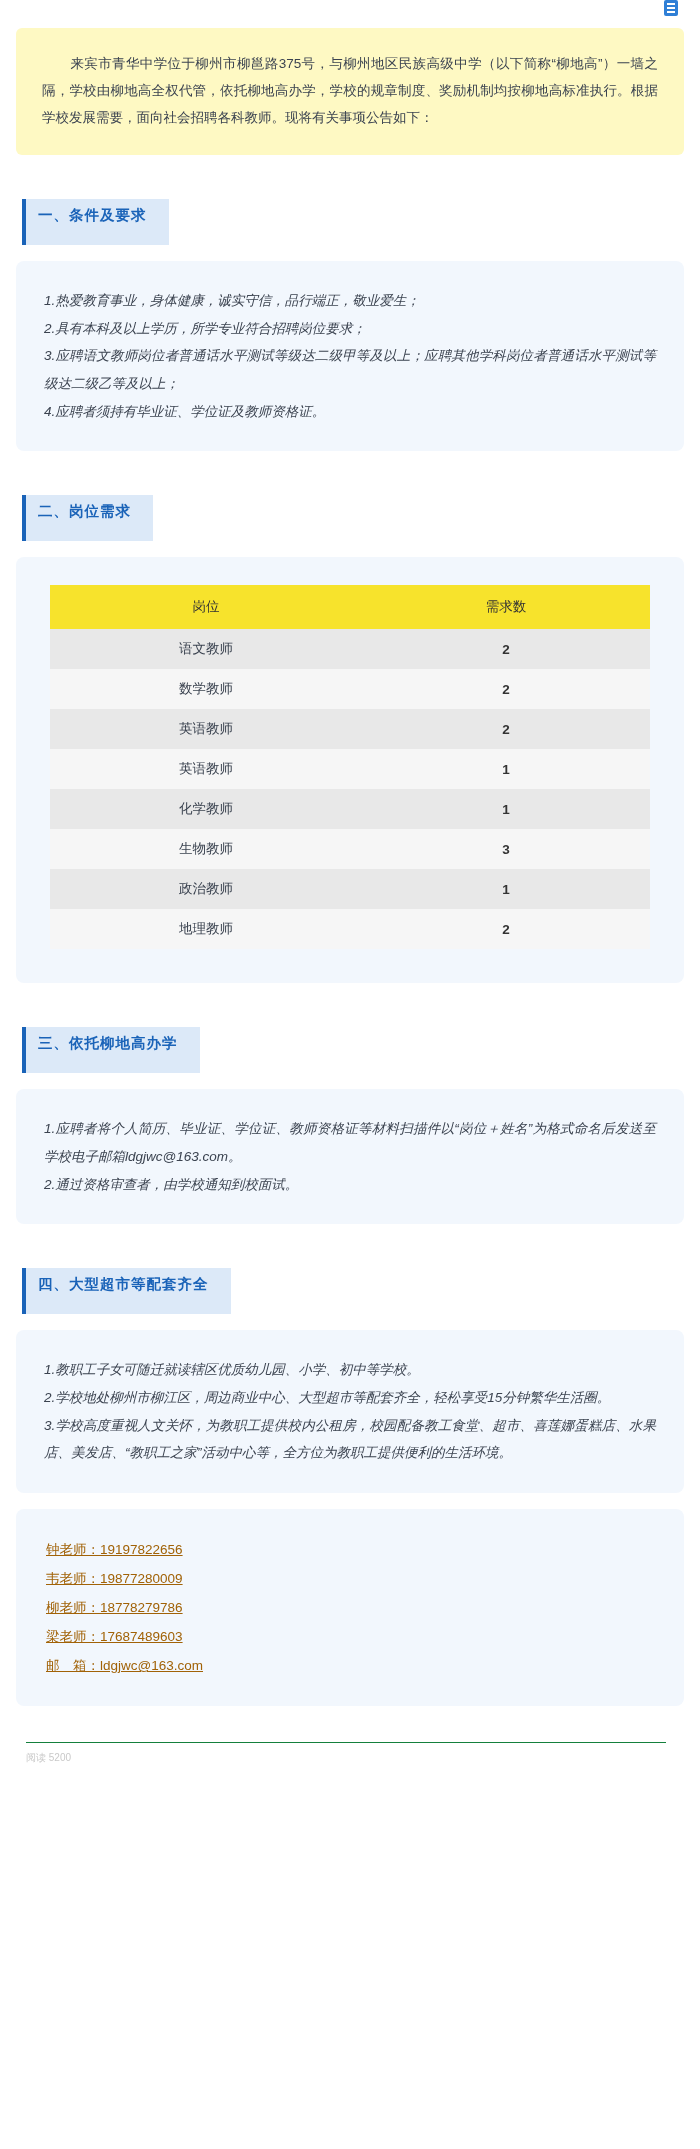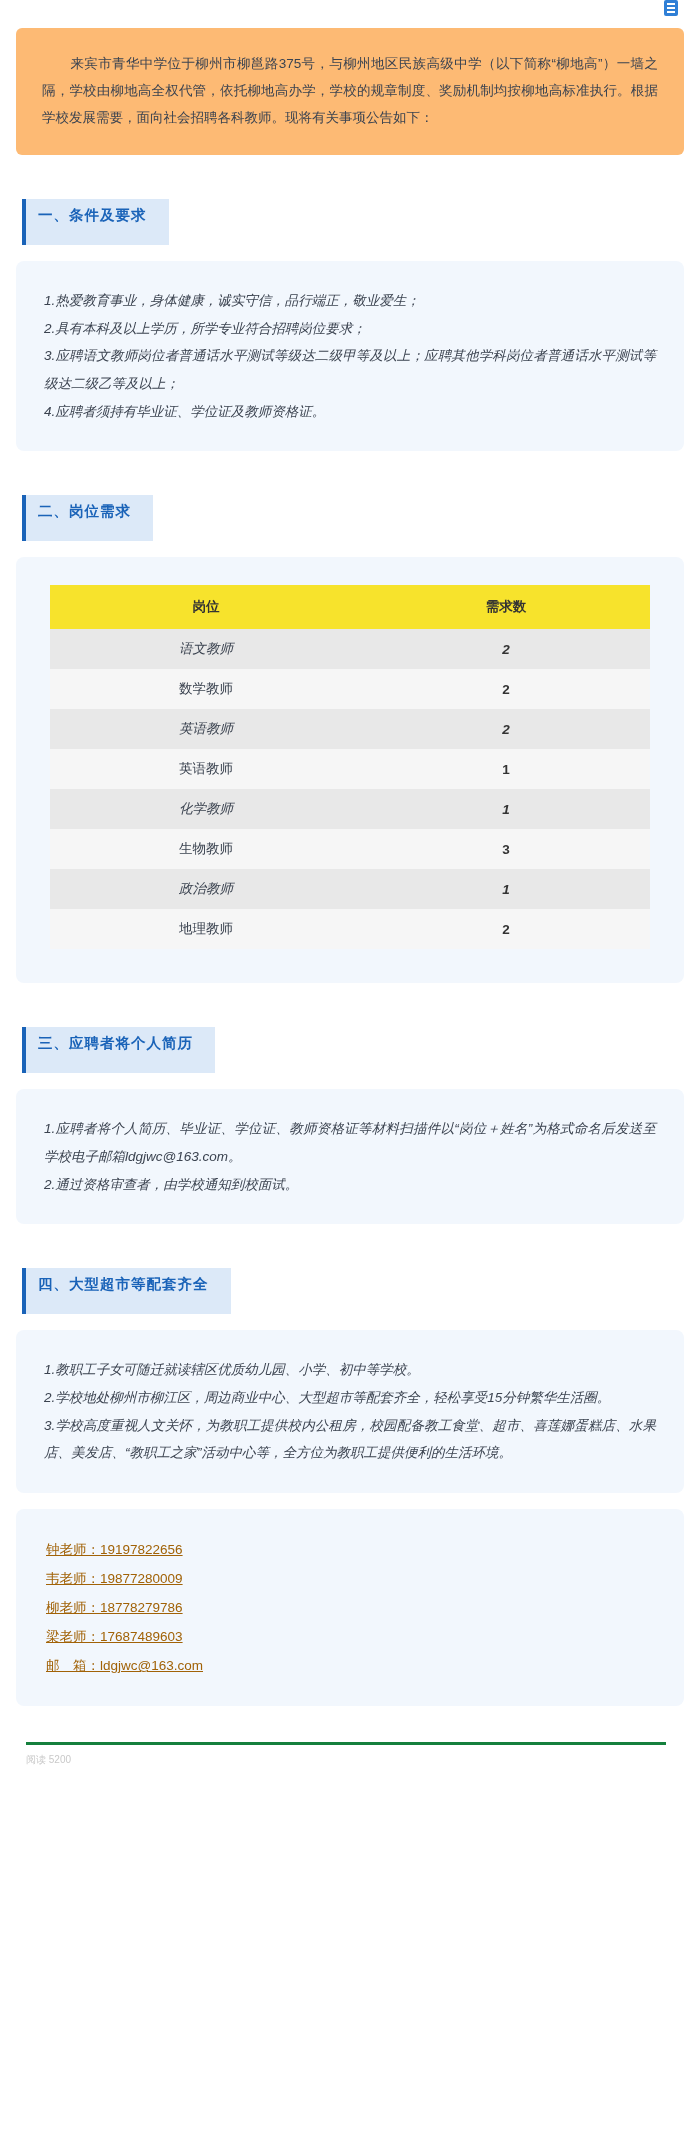--- a/index.html
+++ b/index.html
@@ -44,21 +44,21 @@
     top: 3px;
     width: 8px;
     height: 2px;
     background: #ffffff;
     box-shadow: 0 4px 0 #ffffff, 0 8px 0 #ffffff;
   }
 
   
   .intro {
     margin: 6px 16px 0 16px;
-    background: #fdba74;
+    background: #fef9c3;
     border-radius: 6px;
     padding: 22px 26px 24px 26px;
     font-size: 13.5px;
     line-height: 2.0;
     color: #3b4350;
     text-align: justify;
   }
   .intro .indent { display: inline-block; width: 28px; }
 
   
@@ -106,52 +106,52 @@
     padding: 28px 34px 34px 34px;
   }
   table.jobs {
     width: 100%;
     border-collapse: collapse;
     font-size: 13.5px;
   }
   table.jobs th {
     background: #f7e32c;
     color: #333333;
-    font-weight: bold;
+    font-weight: normal;
     padding: 13px 0;
     border: none;
   }
   table.jobs th.col-job { width: 52%; }
   table.jobs td {
     padding: 11px 0;
     text-align: center;
     color: #3b4350;
   }
   table.jobs td.num { font-weight: bold; color: #333333; }
-  table.jobs tr.odd td { background: #e8e8e8; font-style: italic; }
+  table.jobs tr.odd td { background: #e8e8e8; }
   table.jobs tr.even td { background: #f6f6f6; }
 
   
   .phone-card {
     margin: 16px 16px 0 16px;
     background: #f2f7fd;
     border-radius: 8px;
     padding: 26px 30px;
     font-size: 13.5px;
     line-height: 2.15;
     color: #a16207;
     text-decoration: underline;
   }
   .phone-card div { white-space: pre; }
 
   .footer-note {
     margin: 36px 0 0 26px;
     font-size: 10px;
     color: #c9c9c9;
-    border-top: 3px solid #15803d;
+    border-top: 1px solid #15803d;
     padding-top: 8px;
     width: 640px;
   }
 </style>
 </head>
 <body>
 
 <div class="page">
 
   <div class="top-icon-row">
@@ -214,21 +214,21 @@
         </tr>
         <tr class="even">
           <td>地理教师</td>
           <td class="num">2</td>
         </tr>
       </tbody>
     </table>
   </div>
 
   <div class="section-head-wrap">
-    <div class="section-head">三、应聘者将个人简历</div>
+    <div class="section-head">三、依托柳地高办学</div>
   </div>
   <div class="card">
     <p>1.应聘者将个人简历、毕业证、学位证、教师资格证等材料扫描件以“岗位＋姓名”为格式命名后发送至学校电子邮箱ldgjwc@163.com。</p>
     <p>2.通过资格审查者，由学校通知到校面试。</p>
   </div>
 
   <div class="section-head-wrap">
     <div class="section-head">四、大型超市等配套齐全</div>
   </div>
   <div class="card">

